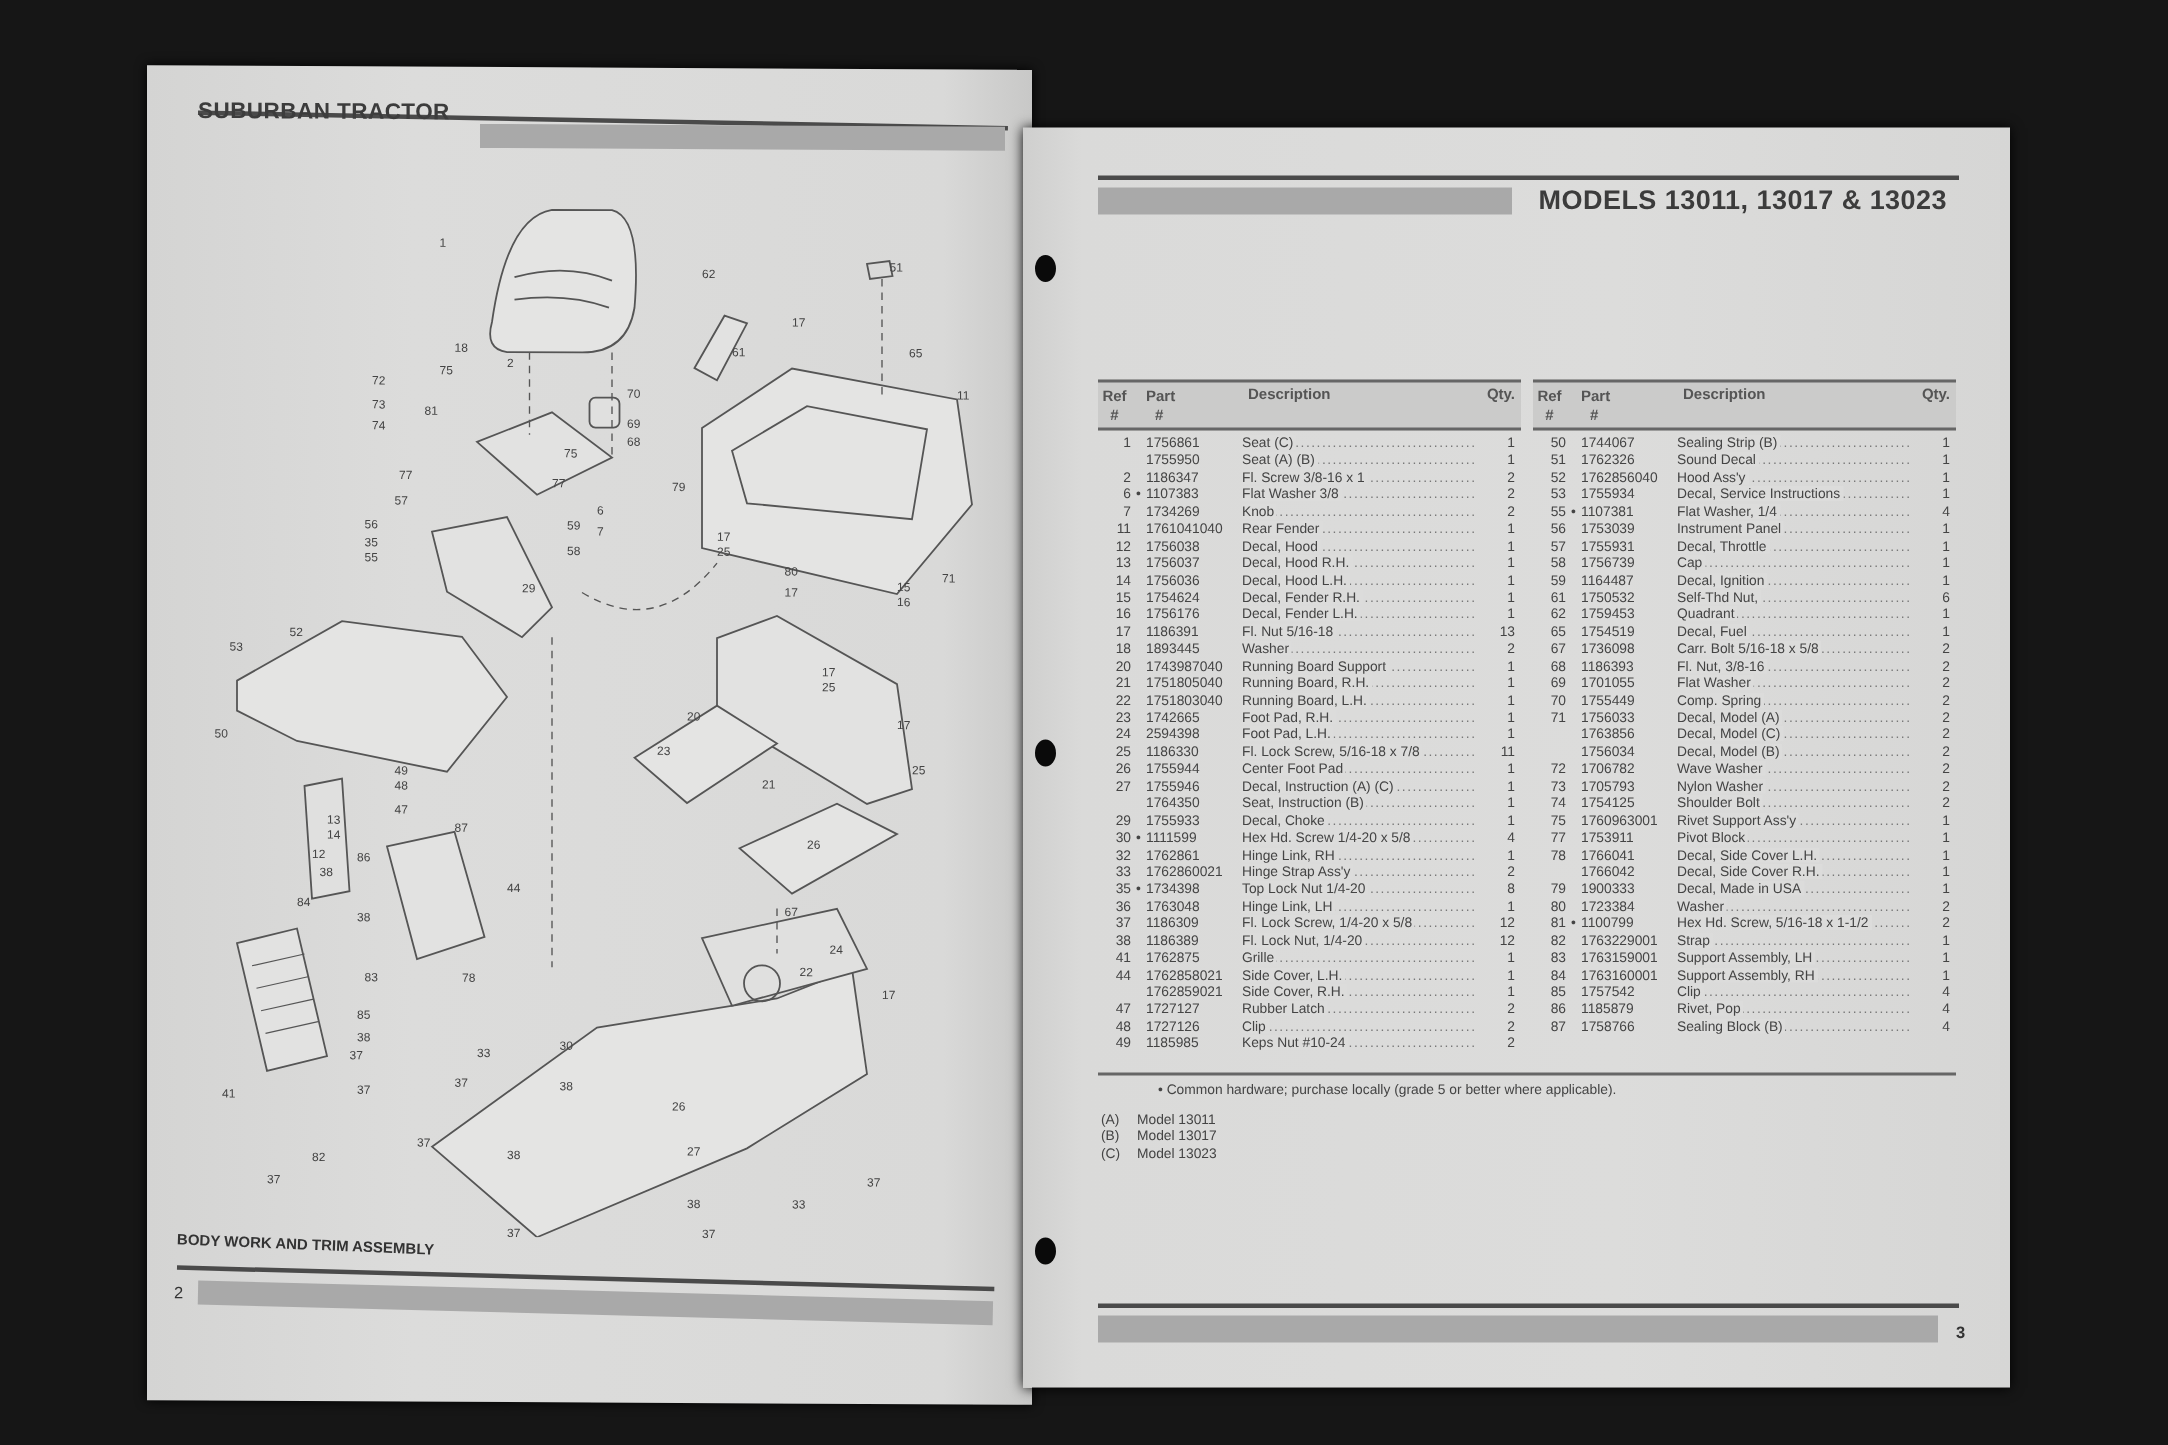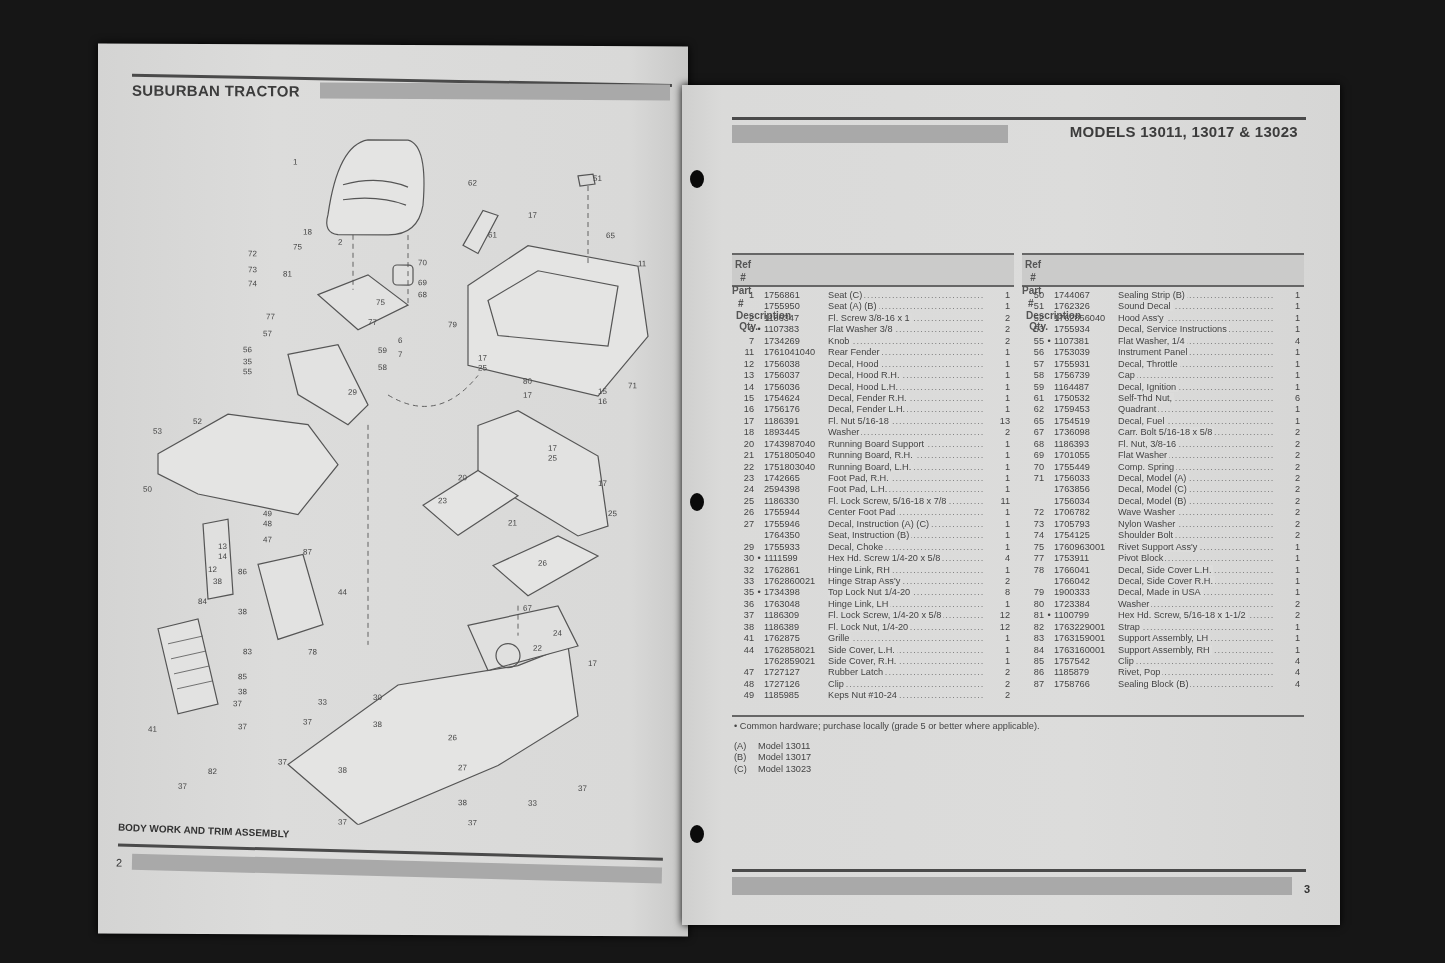--- a/index.html
+++ b/index.html
@@ -3,43 +3,43 @@
 <meta charset="utf-8">
 <style>
   html,body{margin:0;padding:0;}
   body{width:1445px;height:963px;background:#161616;position:relative;overflow:hidden;font-family:"Liberation Sans",sans-serif;}
   .page{position:absolute;background:#dcdcdb;}
   .left-page{left:98px;top:45px;width:590px;height:890px;transform:skewY(0.3deg);background:linear-gradient(90deg,#d4d4d3 0%,#dcdcdb 30%,#d9d9d8 90%,#c8c8c7 100%);box-shadow:0 0 8px #000;}
   .right-page{left:682px;top:85px;width:658px;height:840px;background:linear-gradient(90deg,#cfcfce 0%,#dadad9 6%,#dcdcdb 60%,#d6d6d5 100%);box-shadow:0 0 8px #000;}
   .hdr-rule{position:absolute;height:3px;background:#4a4a4a;}
   .hdr-band{position:absolute;height:16px;background:#a9a9a9;}
   .hdr-title{position:absolute;font-weight:bold;color:#3c3c3c;letter-spacing:0.3px;}
-  .left-title{left:34px;top:38px;font-size:15px;}
-  .right-title{right:42px;top:38px;font-size:15px;}
+  .left-title{left:34px;top:22px;font-size:15px;}
+  .right-title{right:42px;top:38px;font-size:18px;}
   .footer-title{position:absolute;left:20px;top:778px;font-size:10px;font-weight:bold;color:#333;transform:rotate(2deg);transform-origin:left;}
   .page-num{position:absolute;font-size:11px;color:#333;}
   .hole{position:absolute;width:14px;height:18px;border-radius:50%;background:#0a0a0a;}
   .diagram{position:absolute;left:40px;top:80px;width:520px;height:700px;}
   .tbl{position:absolute;top:168px;width:282px;font-size:9.2px;color:#444;}
   .tbl-left{left:50px;}
   .tbl-right{left:340px;}
-  .tbl-head{display:flex;background:#cbcbca;border-top:2px solid #666;border-bottom:2px solid #666;height:34px;font-weight:bold;font-size:10px;color:#555;padding-top:3px;box-sizing:border-box;flex-direction:column;}
+  .tbl-head{display:flex;background:#cbcbca;border-top:2px solid #666;border-bottom:2px solid #666;height:34px;font-weight:bold;font-size:10px;color:#555;padding-top:3px;box-sizing:border-box;}
   .tbl-head .c-ref{text-align:center;line-height:13px;}
   .tbl-head .c-part{line-height:13px;}
   .row{display:flex;height:11.45px;line-height:11.45px;white-space:nowrap;}
   .c-ref{width:22px;text-align:right;padding-right:0;}
   .c-dot{width:10px;text-align:center;}
   .c-part{width:64px;}
   .c-desc{width:156px;overflow:hidden;position:relative;}
   .c-desc span.t{background:#dcdcdb;padding-right:2px;position:relative;z-index:1;}
   .c-desc:after{content:"................................................................";position:absolute;left:0;top:0;letter-spacing:1px;color:#777;z-index:0;}
   .c-qty{width:26px;text-align:right;}
   .tbl-bottom{position:absolute;left:50px;top:630px;width:572px;height:2px;background:#666;}
   .notes{position:absolute;left:52px;top:636px;font-size:9.2px;color:#444;line-height:11.5px;}
-  .notes .fn{margin-bottom:8px;}
+  .notes .fn{margin-bottom:8px;margin-left:38px;}
   .notes .m{display:flex;}
   .notes .m .k{width:24px;}
 </style>
 </head>
 <body>
 
 <div class="page left-page">
   <div class="hdr-rule" style="left:34px;top:30px;width:540px;transform:rotate(0.8deg);transform-origin:left;"></div>
   <div class="hdr-title left-title">SUBURBAN TRACTOR</div>
   <div class="hdr-band" style="left:222px;top:38px;width:350px;"></div>

